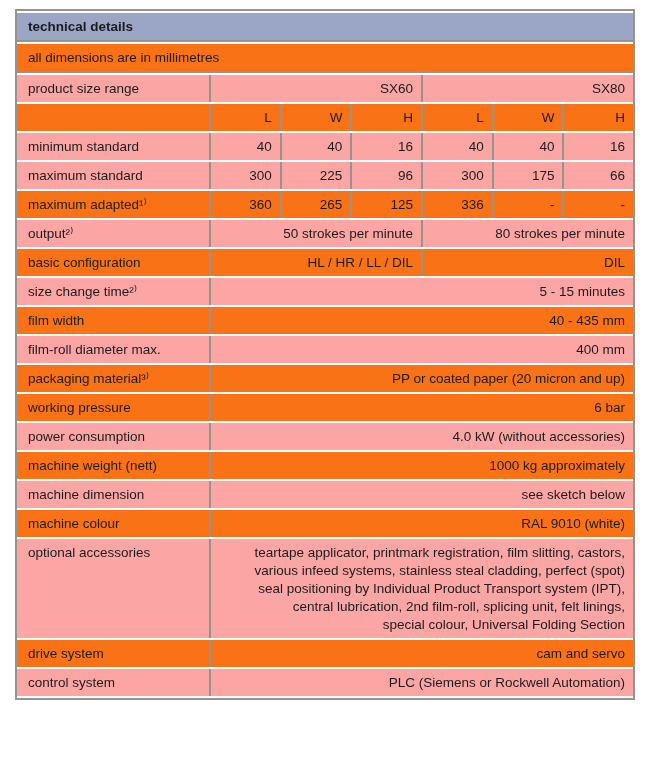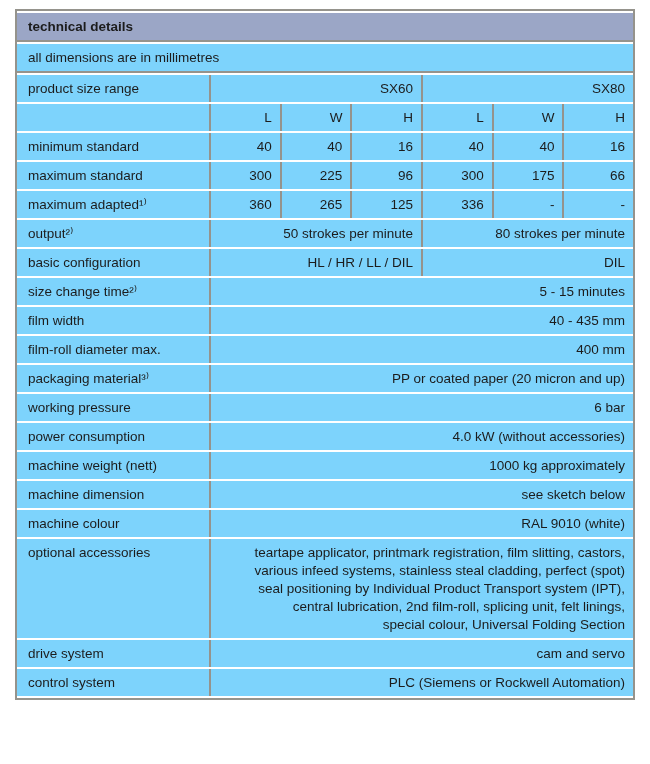--- a/index.html
+++ b/index.html
@@ -21,22 +21,22 @@
     background: #ffffff;
   }
   td {
     padding: 4.5px 8px 4.5px 11px;
     font-size: 13.5px;
     line-height: 18px;
     color: #1c1c1c;
     vertical-align: top;
     overflow: hidden;
   }
-  tr.band-gray td { background: #7dd3fc; margin-left: 36px; }
-  tr.band-white td { background: #7dd3fc; }
+  tr.band-gray td { background: #fca5a5; margin-left: 36px; }
+  tr.band-white td { background: #f97316; }
   tr.row-title td {
     background: #9ba6c6;
     font-weight: bold;
     border-bottom: 2px solid #95938c;
   }
   tr.row-note td { border-bottom: 2px solid #95938c; }
   td.bl { border-left: 2px solid #95938c; text-align: right; }
   td.prewrap { white-space: pre-line; }
 </style>
 </head>

